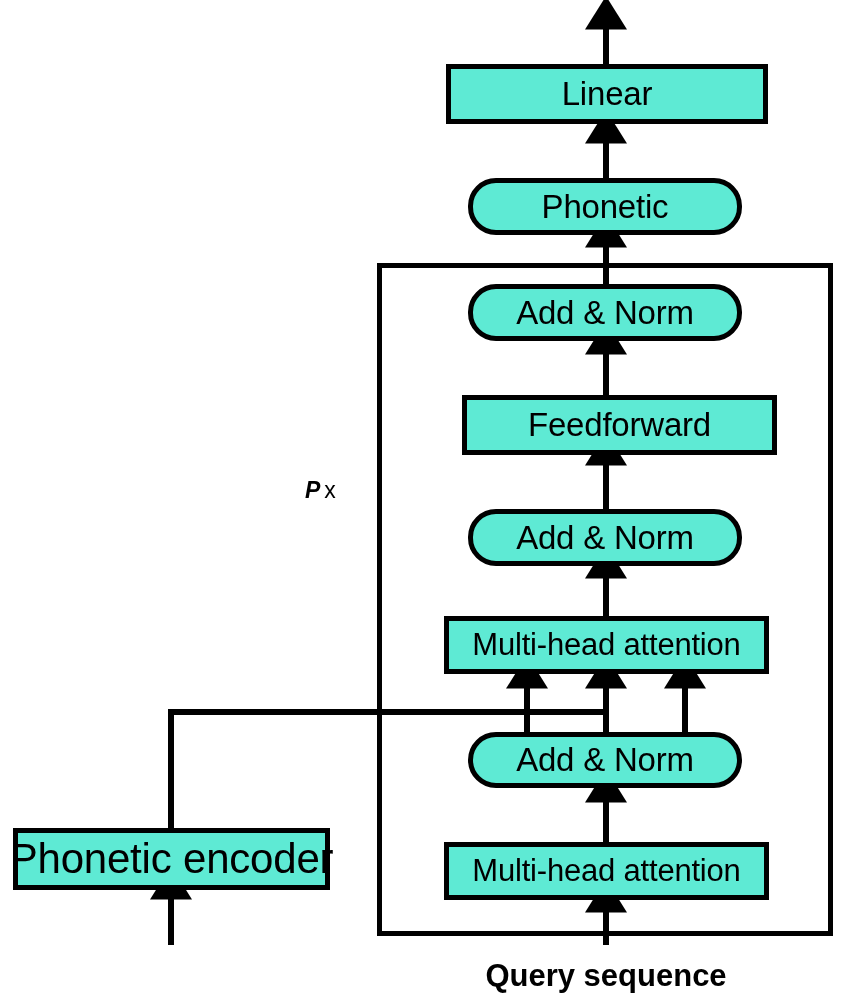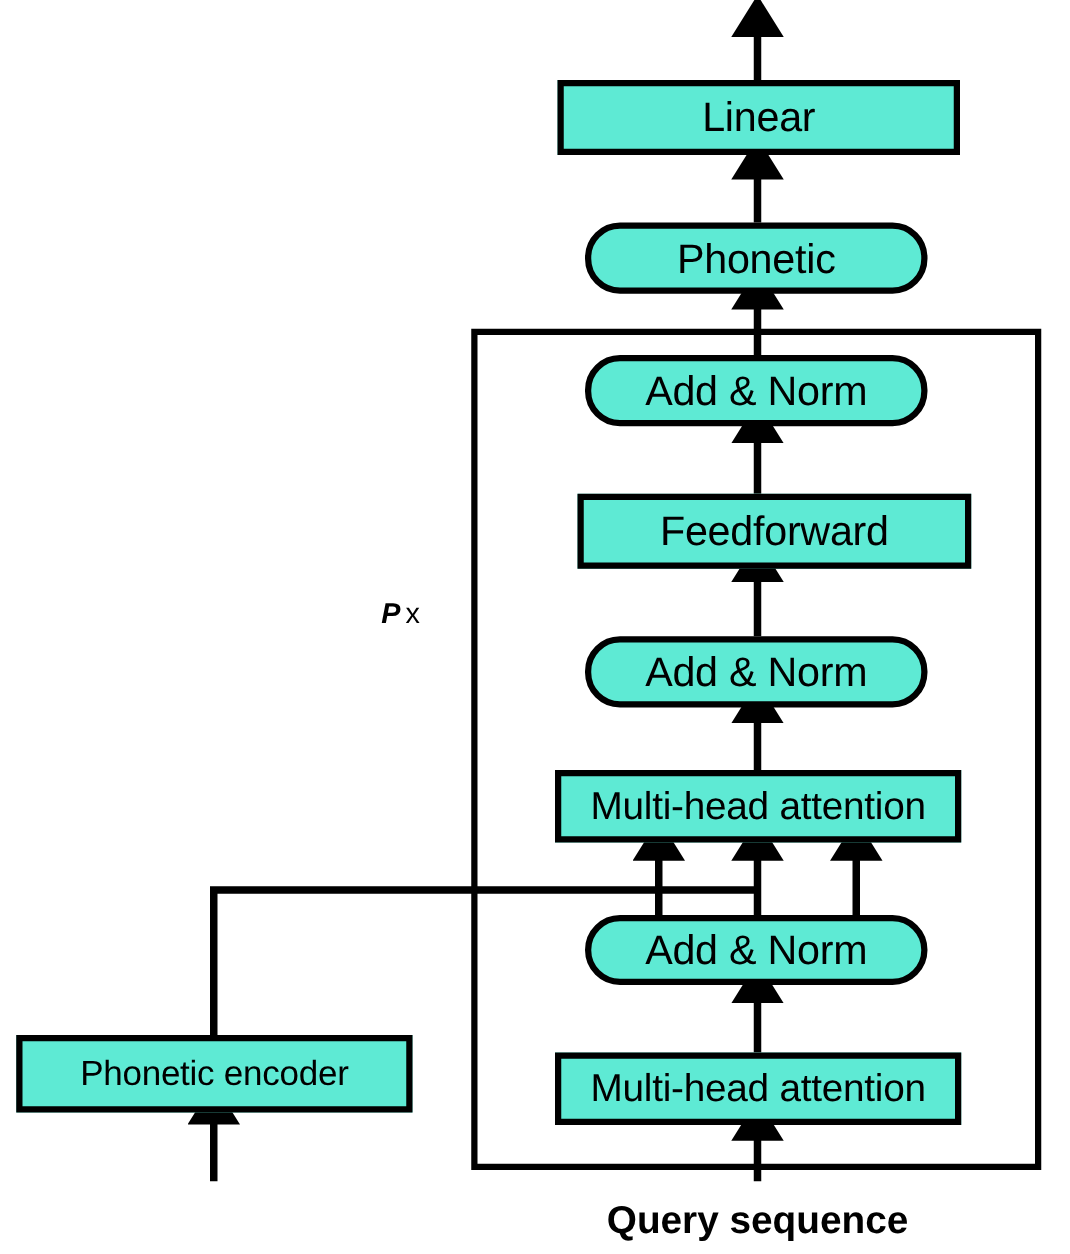--- a/index.html
+++ b/index.html
@@ -142,20 +142,20 @@
   </div>
 
   <div class="node rounded" style="left:468px; top:732px; width:274px; height:56px; font-size:33px;">
     <span>Add &amp; Norm</span>
   </div>
 
   <div class="node rect" style="left:444px; top:842px; width:325px; height:58px; font-size:31px;">
     <span>Multi-head attention</span>
   </div>
 
-  <div class="node rect" style="left:13px; top:828px; width:317px; height:62px; font-size:28px;">
+  <div class="node rect" style="left:13px; top:828px; width:317px; height:62px; font-size:42px;">
     <span>Phonetic encoder</span>
   </div>
 
 
   <div class="free-label io-label" style="left:606px; top:958px;">Query sequence</div>
 
 </div>
 
 </body></html>

